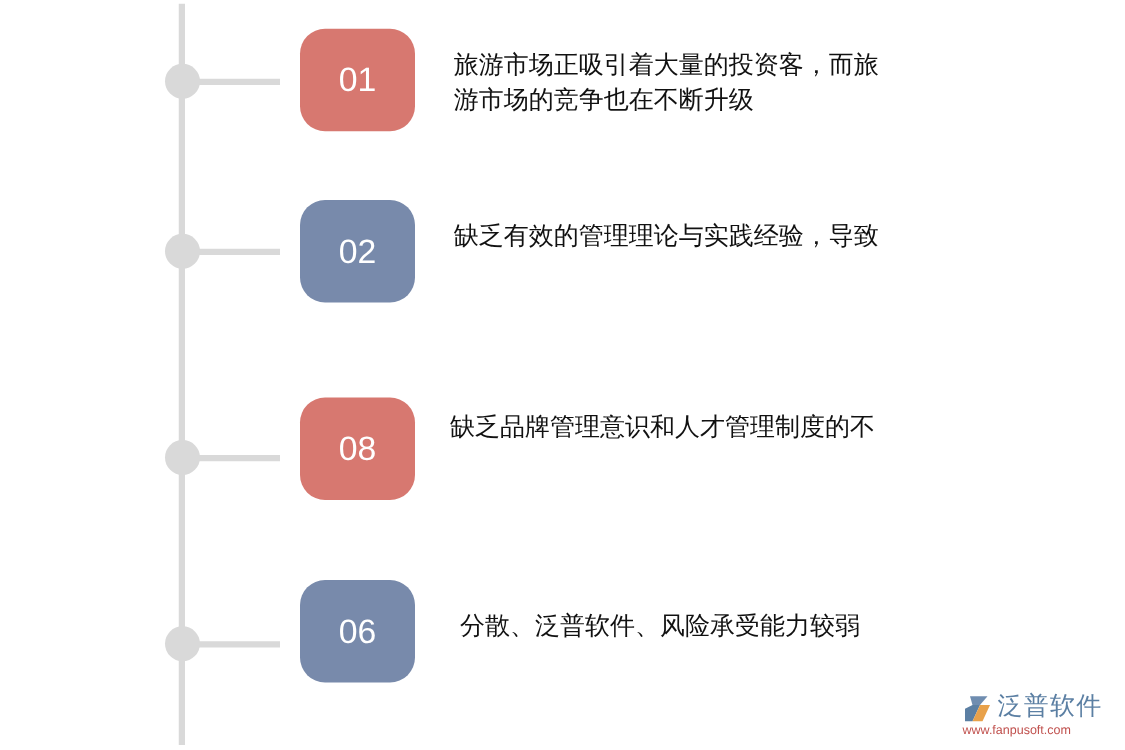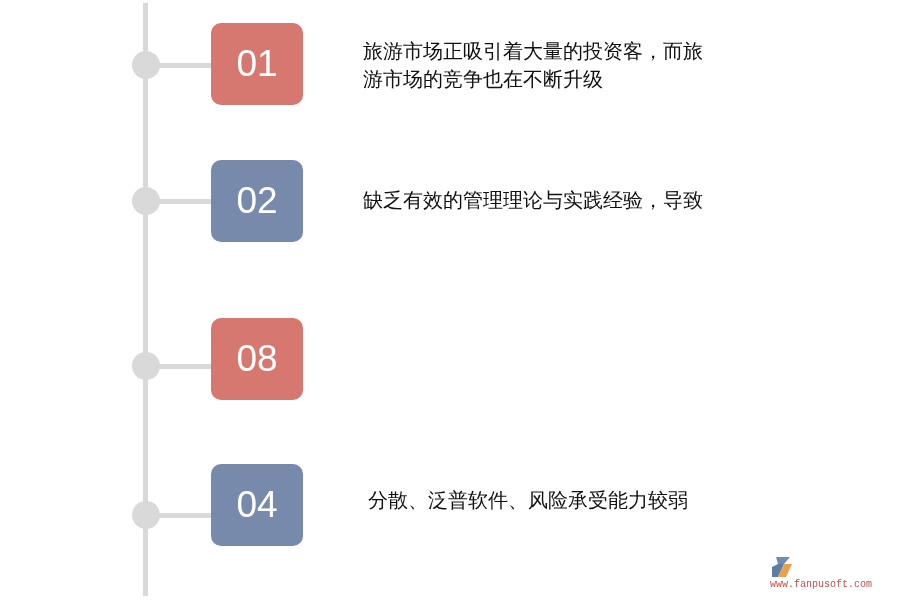--- a/index.html
+++ b/index.html
@@ -13,79 +13,81 @@
       background: #d9d9d9;
     }
     .dot {
       position: absolute; width: 28px; height: 28px; border-radius: 50%;
       background: #d9d9d9; left: 132px;
     }
     .hline {
       position: absolute; left: 146px; width: 78px; height: 5px; background: #d9d9d9;
     }
     .box {
-      position: absolute; left: 211px; width: 92px; height: 82px;
-      border-radius: 10px; color: #ffffff;
+      position: absolute; left: 240px; width: 92px; height: 82px;
+      border-radius: 20px; color: #ffffff;
       display: flex; align-items: center; justify-content: center;
-      font-family: "Liberation Sans", sans-serif; font-size: 37px;
+      font-family: "Liberation Sans", sans-serif; font-size: 27px;
     }
     .red { background: #d77870; }
     .blue { background: #788aab; }
     .desc {
       position: absolute; font-size: 20px; line-height: 28px; color: #111111;
       width: 400px;
     }
     .logo {
       position: absolute; left: 768px; top: 550px; width: 128px; height: 46px;
     }
     .logo-mark {
       position: absolute; left: 2px; top: 5px; width: 26px; height: 24px;
     }
     .logo-cn {
       position: absolute; left: 30px; top: 1px; font-size: 20px; color: #5b7fa3;
       letter-spacing: 1px;
     }
     .logo-url {
       position: absolute; left: 2px; top: 29px; font-size: 10px; color: #c0504d;
-      font-family: Liberation Mono, monospace;
+      font-family: Liberation Sans, sans-serif;
     }
   </style>
 </head>
 <body>
 
 <div class="vline"></div>
 
 <div class="hline" style="top:63px;"></div>
 <div class="dot" style="top:51px;"></div>
 <div class="box red" style="top:23px;">01</div>
 <div class="desc" style="left:363px; top:37px;">
   <div>旅游市场正吸引着大量的投资客，而旅</div>
   <div>游市场的竞争也在不断升级</div>
 </div>
 
 <div class="hline" style="top:199px;"></div>
 <div class="dot" style="top:187px;"></div>
 <div class="box blue" style="top:160px;">02</div>
-<div class="desc" style="left:363px; top:174px;margin-top:12px;">
+<div class="desc" style="left:363px; top:174px;">
   <div>缺乏有效的管理理论与实践经验，导致</div>
 </div>
 
 <div class="hline" style="top:364px;"></div>
 <div class="dot" style="top:352px;"></div>
 <div class="box red" style="top:318px;">08</div>
 <div class="desc" style="left:360px; top:327px;">
+  <div>缺乏品牌管理意识和人才管理制度的不</div>
 </div>
 
 <div class="hline" style="top:513px;"></div>
 <div class="dot" style="top:501px;"></div>
-<div class="box blue" style="top:464px;">04</div>
+<div class="box blue" style="top:464px;">06</div>
 <div class="desc" style="left:368px; top:486px;">
   <div>分散、泛普软件、风险承受能力较弱</div>
 </div>
 
 <div class="logo">
   <svg class="logo-mark" viewBox="0 0 26 24">
     <path d="M6 2 L20 2 L14 9 L8 9 Z" fill="#6f8db0"></path>
     <path d="M2 12 L8 9 L14 9 L8 22 L2 22 Z" fill="#5b7fa3"></path>
     <path d="M14 9 L22 9 L16 22 L8 22 Z" fill="#e8a14a"></path>
   </svg>
+  <div class="logo-cn">泛普软件</div>
   <div class="logo-url">www.fanpusoft.com</div>
 </div>
 
 </body></html>

